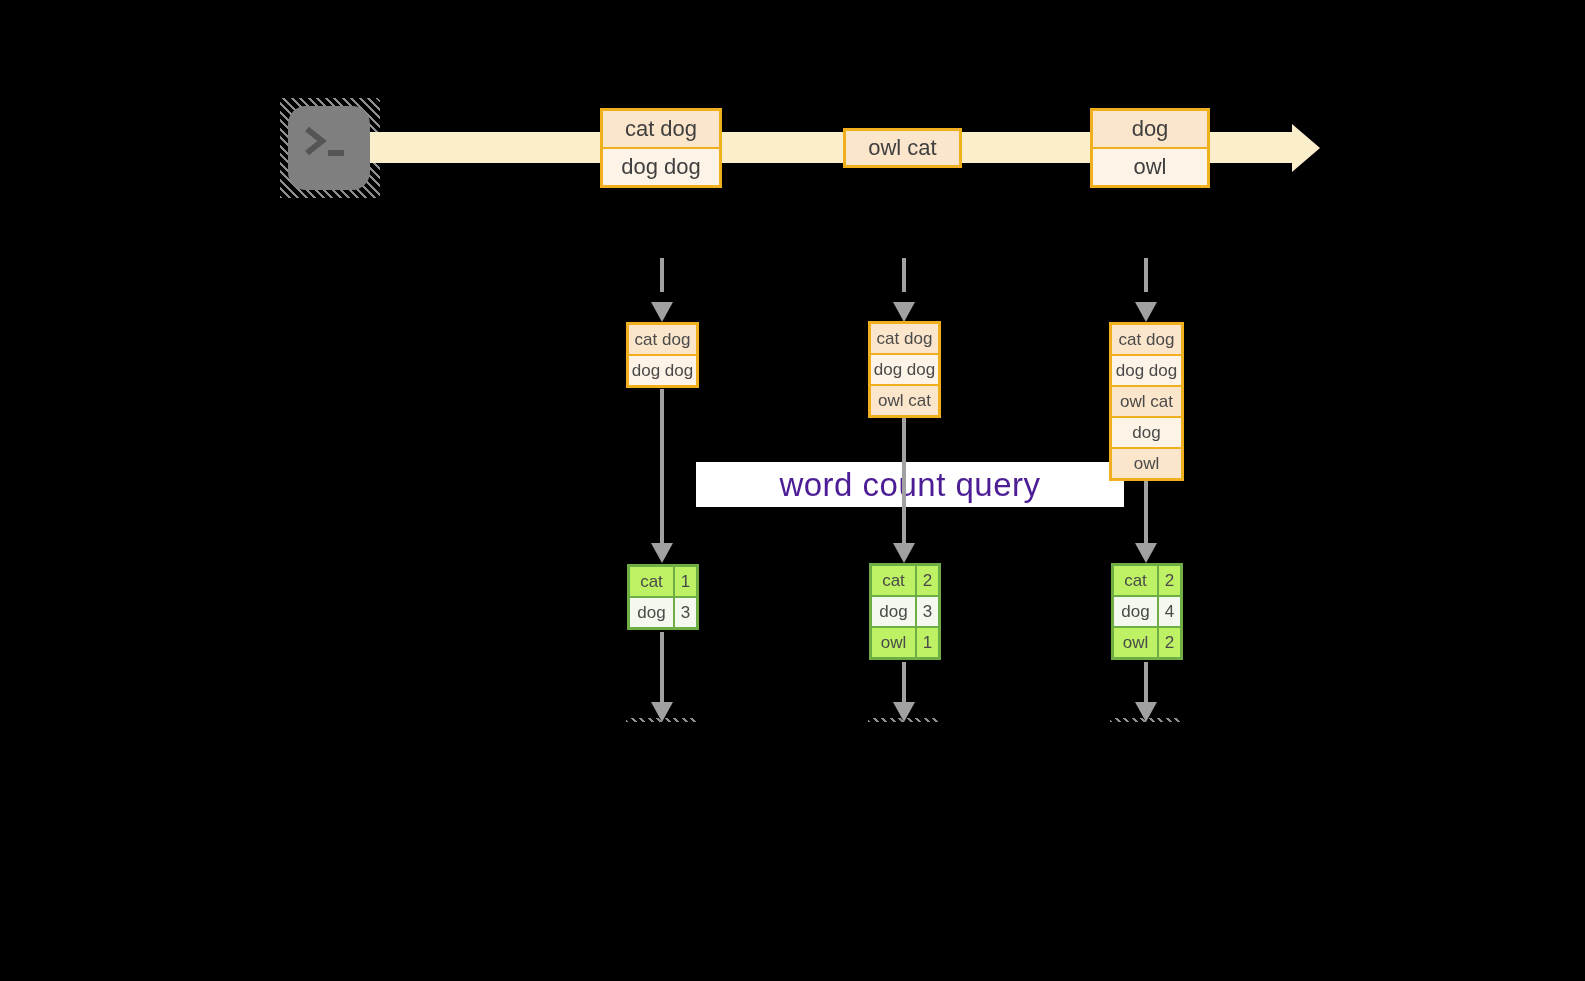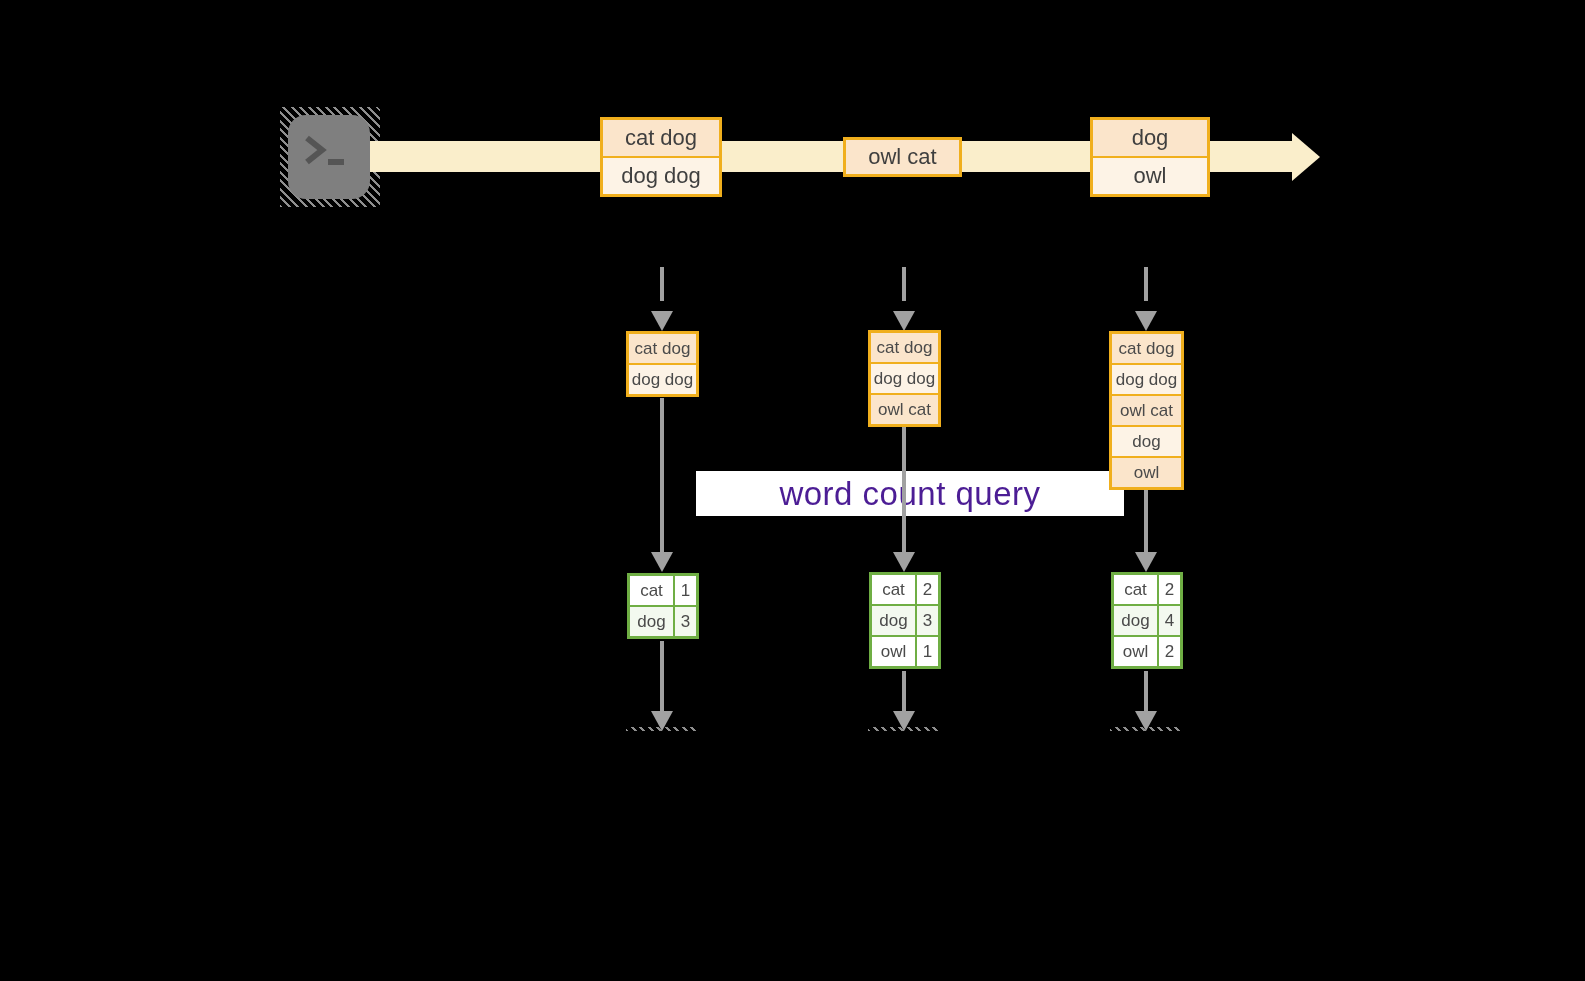--- a/index.html
+++ b/index.html
@@ -1,18 +1,18 @@
 <!DOCTYPE html>
 <html><head>
 <meta charset="utf-8">
 <style>
   html,body{margin:0;padding:0;background:#000;}
   .stage{
     position:relative;width:1585px;height:722px;background:#000;overflow:hidden;
-    font-family:"Liberation Sans","DejaVu Sans",sans-serif;color:#3f3f3f;margin-top:9px;
+    font-family:"Liberation Sans","DejaVu Sans",sans-serif;color:#3f3f3f;
   }
   
   .stream-band{position:absolute;left:370px;top:132px;width:922px;height:31px;background:#faeecb;z-index:1;}
   .stream-head{position:absolute;left:1292px;top:124px;width:0;height:0;z-index:1;
     border-top:24px solid transparent;border-bottom:24px solid transparent;border-left:28px solid #faeecb;}
   
   .hatch{position:absolute;background:repeating-linear-gradient(45deg,#8f8f8f 0 2px,transparent 2px 6px);}
   .term-square{position:absolute;background:#7f7f7f;display:flex;align-items:flex-start;}
   .term-big{border-radius:18px;}
   .term-small{border-radius:13px;}
@@ -35,21 +35,21 @@
     border-left:11px solid transparent;border-right:11px solid transparent;border-top:20px solid #a1a1a1;}
   
   .query-band{position:absolute;left:696px;top:462px;width:428px;height:45px;background:#ffffff;z-index:1;
     display:flex;align-items:center;justify-content:center;}
   .query-text{font-size:33px;color:#4c1d95;letter-spacing:0.5px;}
   
   .gtable{position:absolute;border:3px solid #6fae44;background:#6fae44;z-index:3;width:66px;}
   .grow{display:grid;grid-template-columns:43px 21px;column-gap:2px;}
   .grow + .grow{margin-top:2px;}
   .gcell{height:29px;display:flex;align-items:center;justify-content:center;font-size:17px;color:#4a4a4a;}
-  .gdark{background:#ffffff;}
+  .gdark{background:#bef264;}
   .glight{background:#f3f9ef;}
 </style>
 </head>
 <body>
 
 <div class="stage">
 
   <div class="stream-band"></div>
   <div class="stream-head"></div>
 

